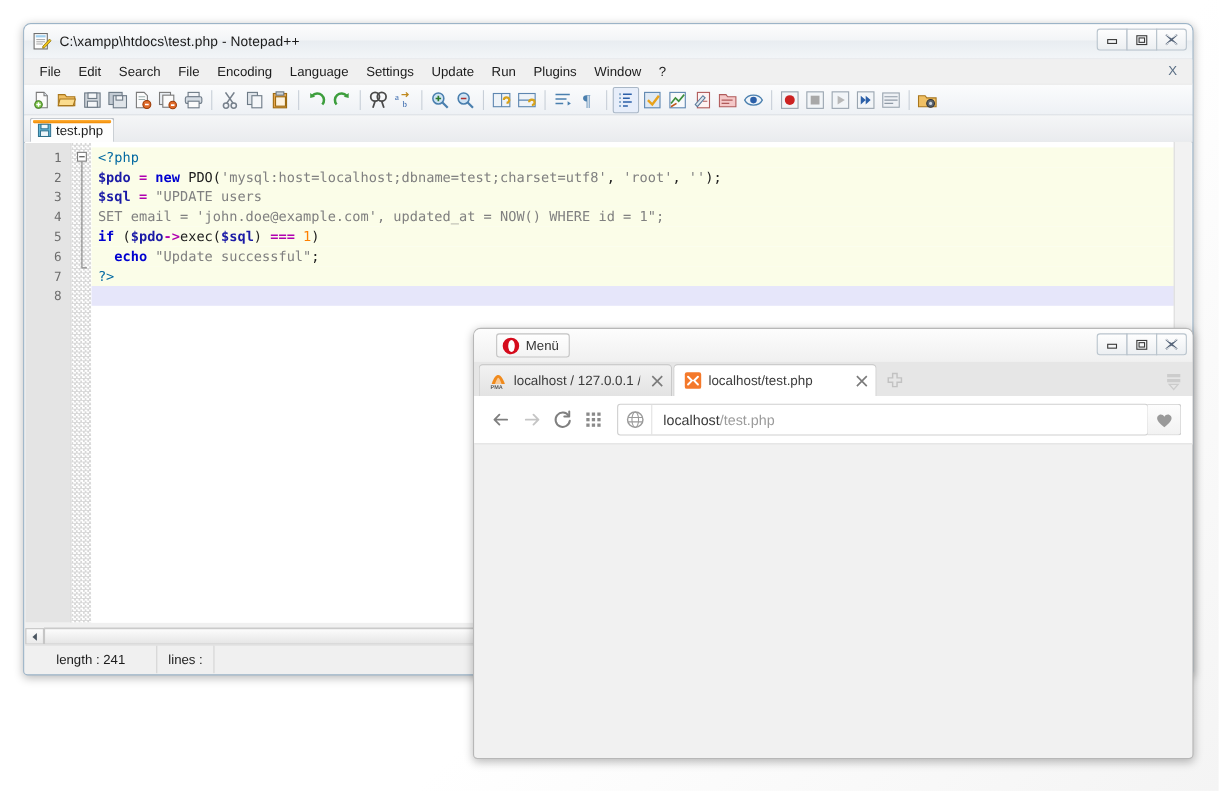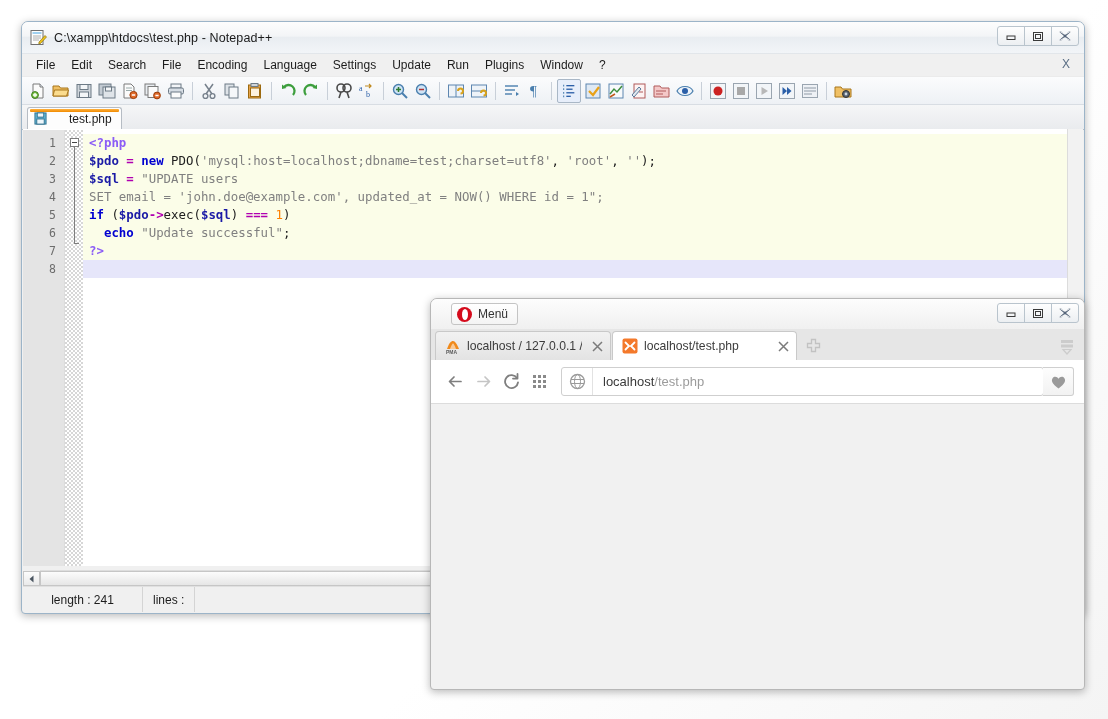--- a/index.html
+++ b/index.html
@@ -102,21 +102,20 @@
   .doctab {
     height: 22px;
     background: #fdfdfd;
     border: 1px solid #b6bcc4;
     border-bottom: none;
     border-radius: 3px 3px 0 0;
     display: flex; align-items: center;
     padding: 0 9px 0 6px;
     position: relative;
     box-sizing: border-box;
-    gap: 18px;
   }
   .doctab::before {
     content: ""; position: absolute;
     left: 2px; right: 2px; top: 1px; height: 3px;
     background: linear-gradient(to bottom,#ffb13d,#f08a00);
     border-radius: 1px;
   }
   .doctab-label { font-size: 12px; color: #1c1c1c; margin-left: 4px; }
 
   .editor-wrap {
@@ -176,21 +175,21 @@
     height: 18px; line-height: 18px;
     font-family: "DejaVu Sans Mono", monospace;
     font-size: 12.4px;
     white-space: pre;
     padding-left: 6px;
     color: #202020;
     position: relative;
   }
   .codeline.lit { background: #fbfde8; }
   .codeline.cur { background: #e6e6fa; }
-  .tok-php  { color: #8b5cf6; font-weight: bold; }
+  .tok-php  { color: #0369a1; font-weight: normal; }
   .tok-var  { color: #1a1aa6; font-weight: bold; }
   .tok-kw   { color: #0000d0; font-weight: bold; }
   .tok-cls  { color: #202020; }
   .tok-str  { color: #808080; }
   .tok-op   { color: #b000b0; font-weight: bold; }
   .tok-num  { color: #ff8000; }
   .tok-punc { color: #202020; }
 
   .vscroll {
     position: absolute; right: 1px; top: 107px; bottom: 47px;

